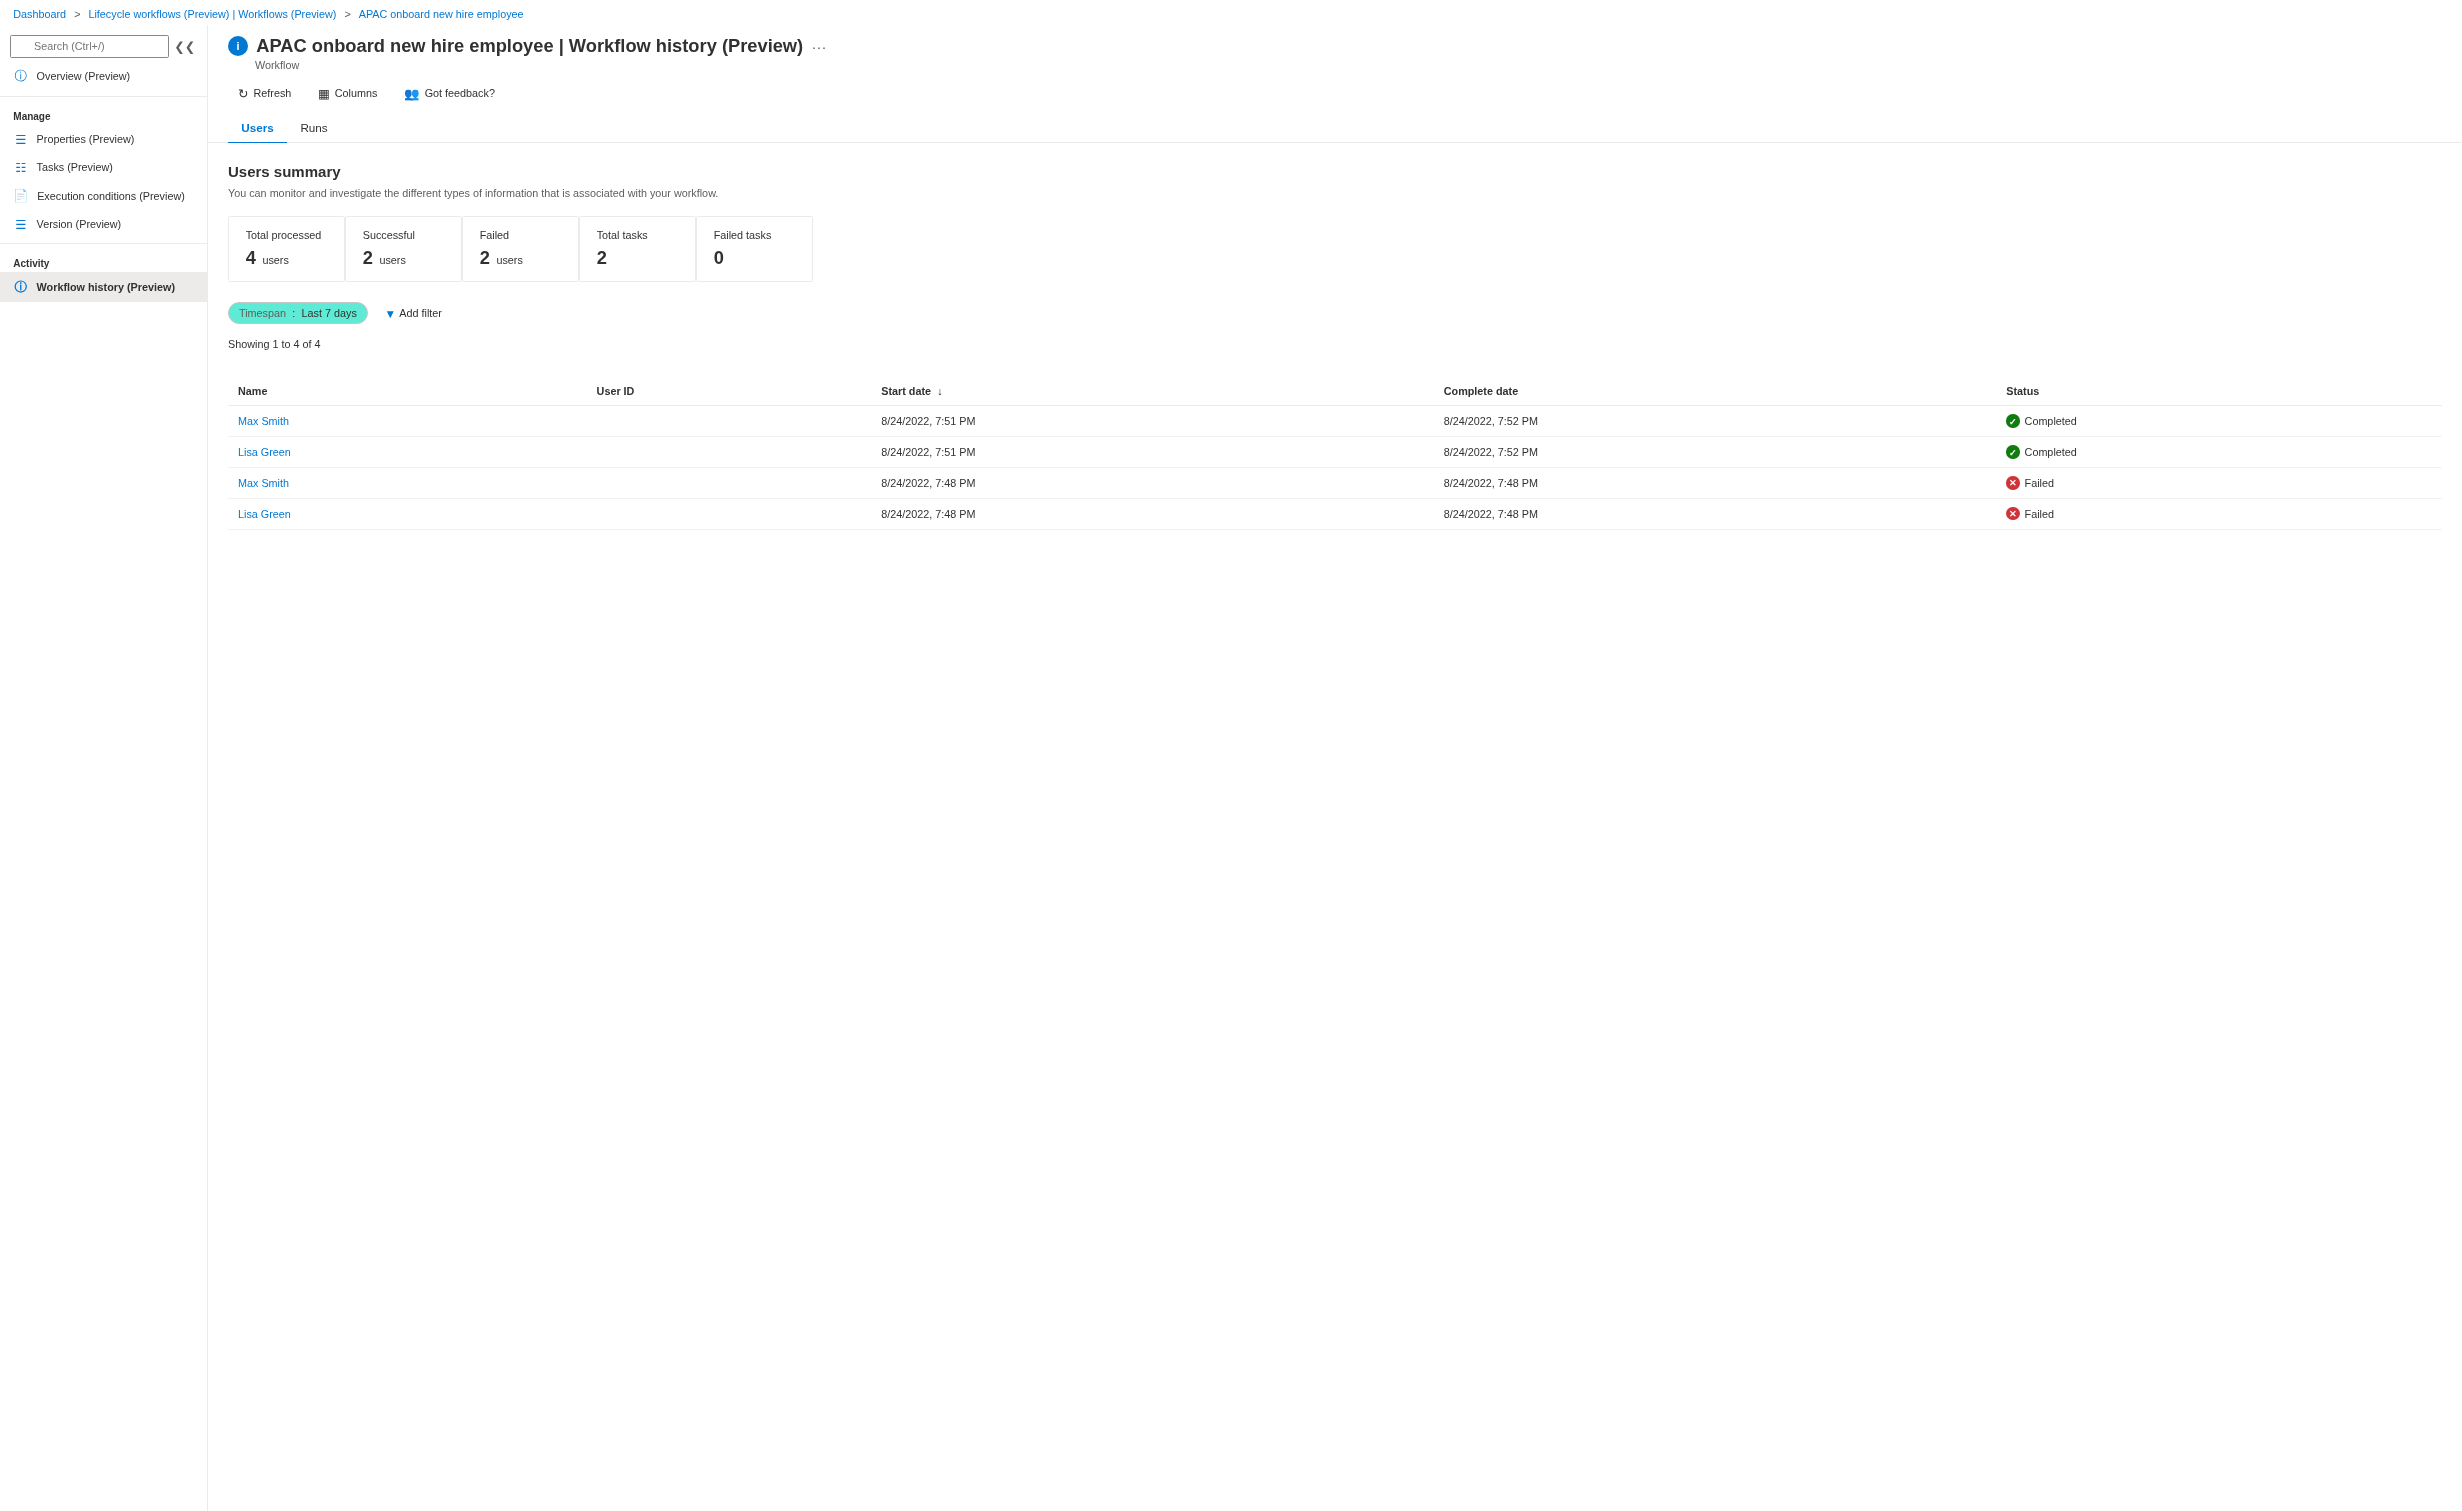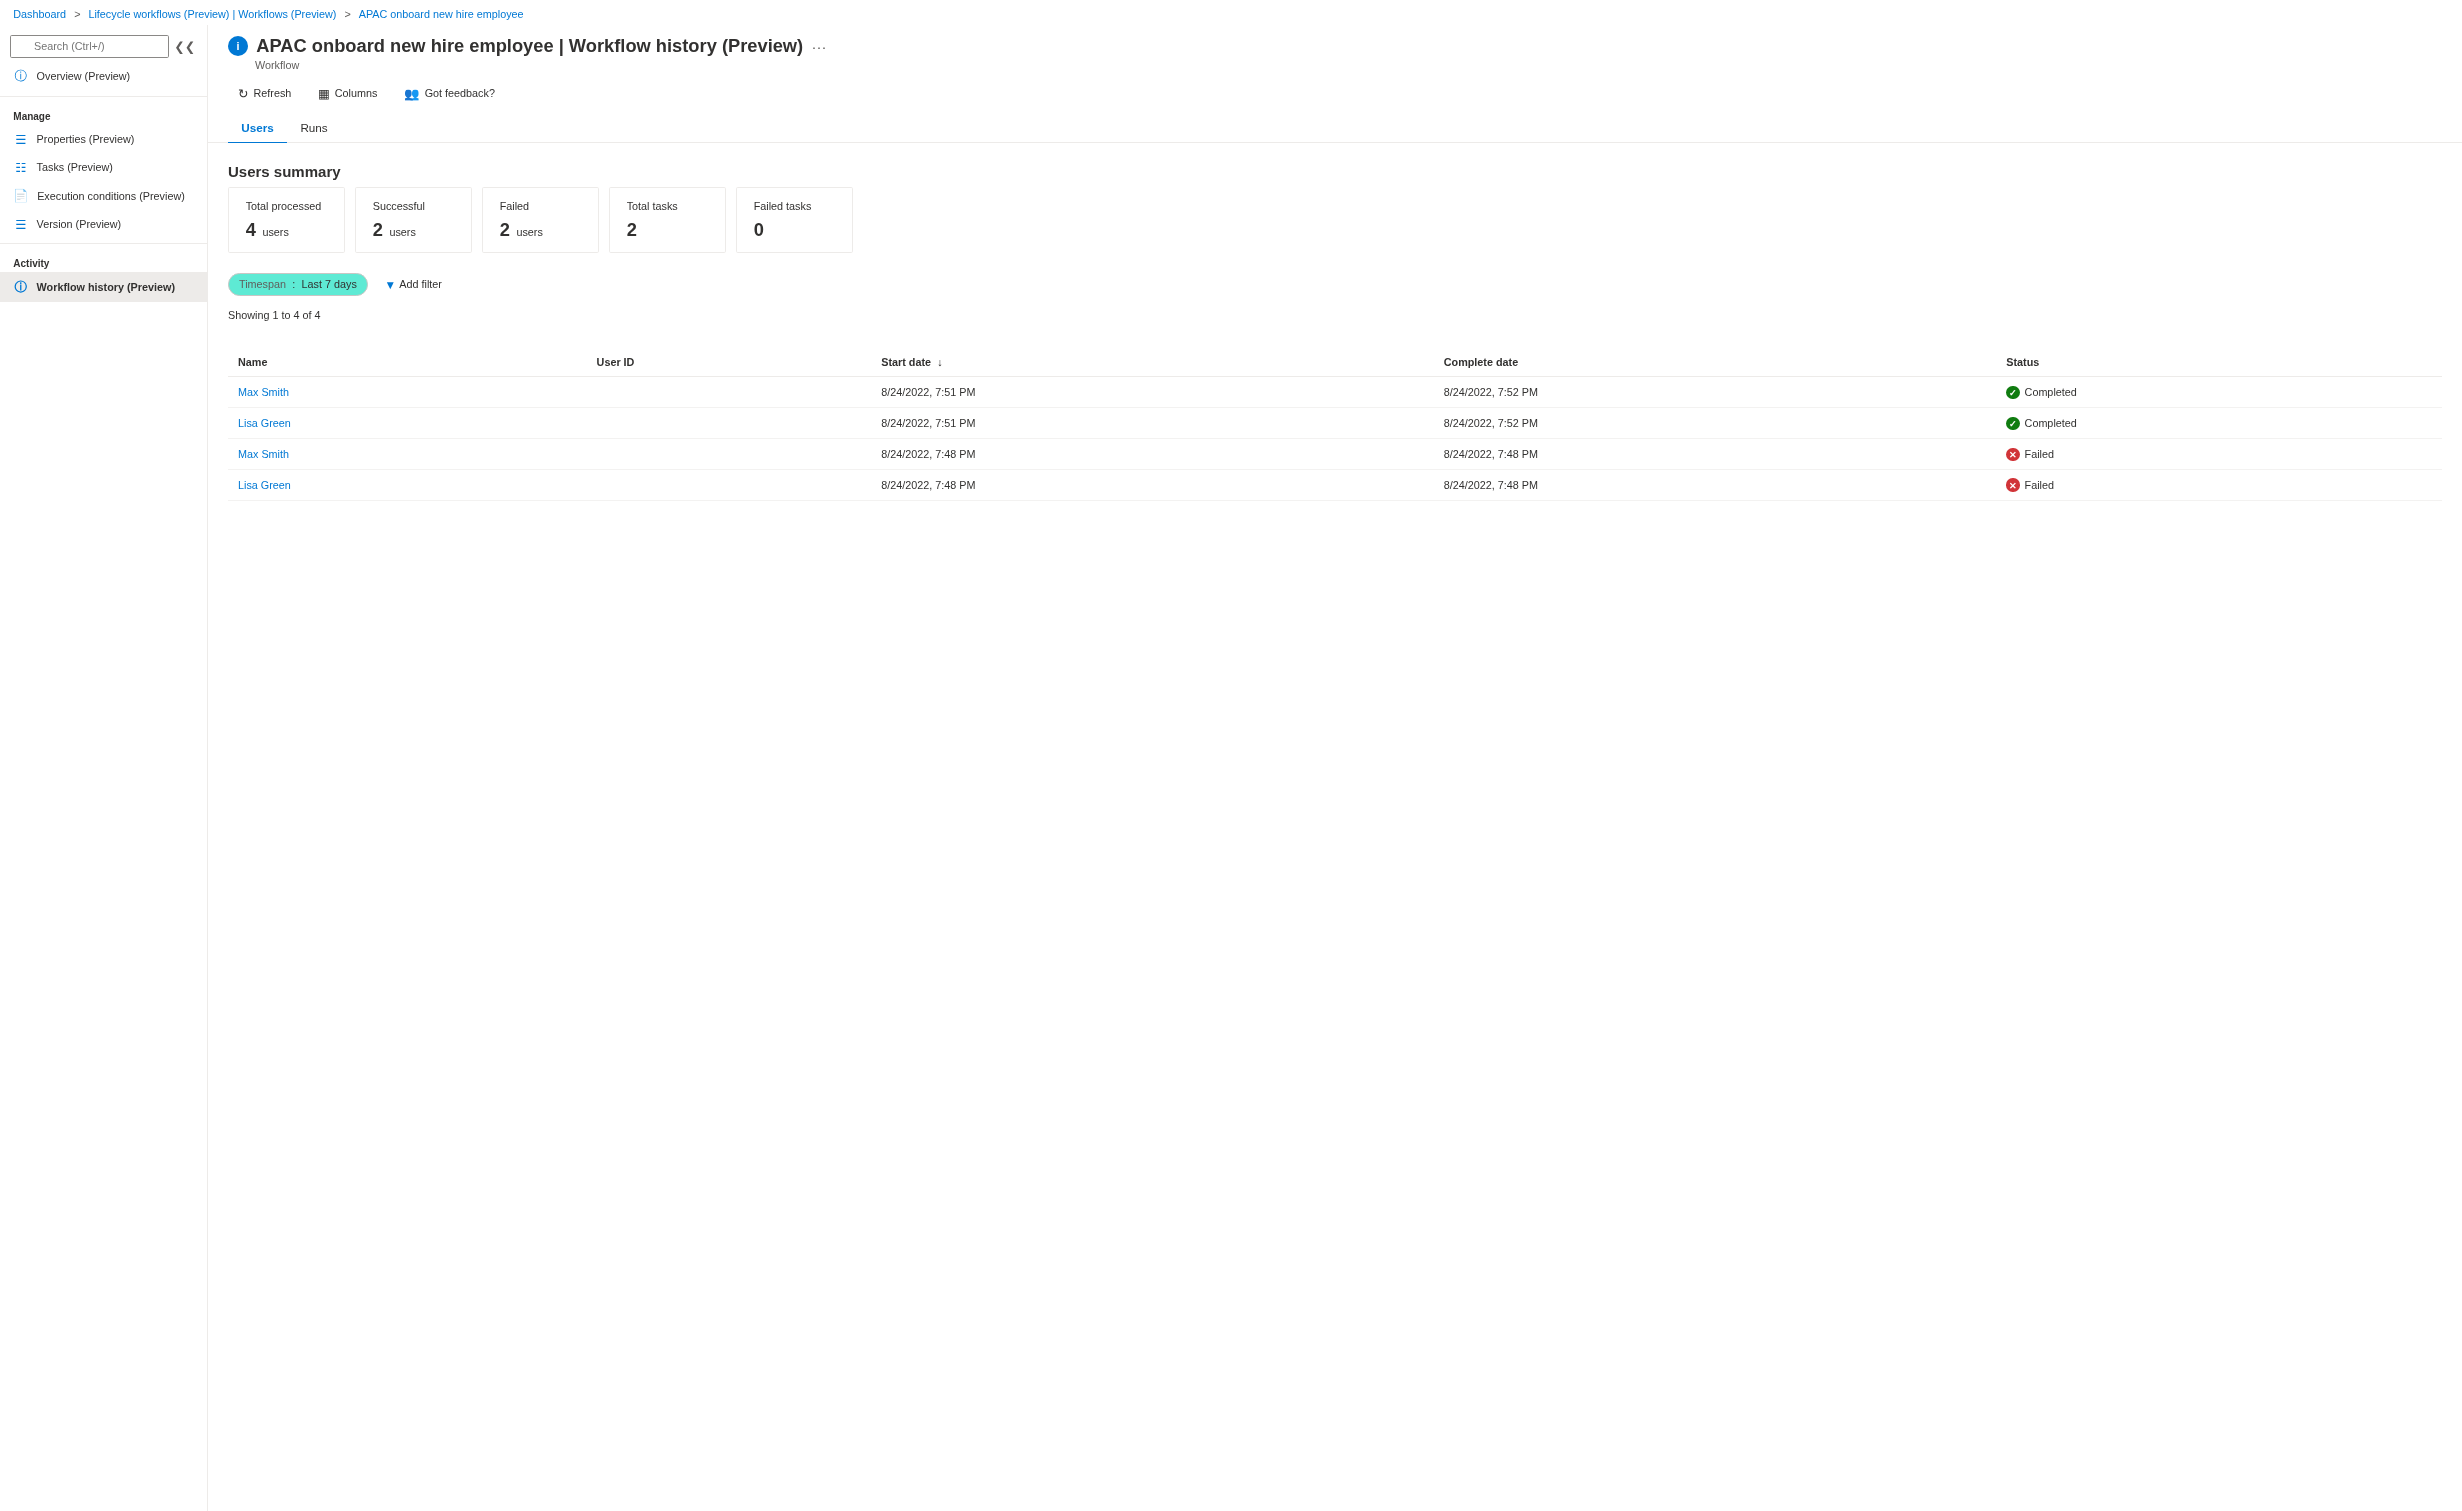--- a/index.html
+++ b/index.html
@@ -48,21 +48,21 @@
     .tab { padding: 8.3px 13.3px; font-size: 11.7px; cursor: pointer; color: #323130; border-bottom: 1.7px solid transparent; margin-bottom: -0.8px; }
     .tab.active { color: #0078d4; border-bottom: 1.7px solid #0078d4; font-weight: 600; }
 
     
     .main-content { padding: 20px 20px; }
 
     .section-title { font-size: 15px; font-weight: 600; margin-bottom: 6.7px; }
     .section-desc { font-size: 10.8px; color: #605e5c; margin-bottom: 16.7px; }
 
     
-    .summary-cards { display: flex; gap: 10px; margin-bottom: 20px; flex-wrap: wrap; }
+    .summary-cards { display: flex; margin-bottom: 20px; flex-wrap: wrap; }
     .summary-card { border: 0.8px solid #edebe9; border-radius: 1.7px; padding: 11.7px 16.7px; min-width: 117px; }
     .summary-card .card-label { font-size: 10.8px; color: #323130; margin-bottom: 6.7px; }
     .summary-card .card-value { font-size: 18.3px; font-weight: 600; color: #323130; display: inline; }
     .summary-card .card-unit { font-size: 10.8px; color: #323130; margin-left: 3.3px; }
 
     
     .filters-row { display: flex; align-items: center; gap: 8.3px; margin-bottom: 13.3px; }
     .filter-chip { display: flex; align-items: center; gap: 3.3px; padding: 4.2px 10px; background: #5eead4; border: 0.8px solid #c8c6c4; border-radius: 11.7px; font-size: 10.8px; cursor: pointer; }
     .filter-chip .chip-label { color: #605e5c; }
     .filter-chip .chip-value { color: #323130; font-weight: 500; }
@@ -171,20 +171,21 @@
       </button>
     </div>
 
     <div class="tabs">
       <div class="tab active">Users</div>
       <div class="tab">Runs</div>
     </div>
 
     <div class="main-content">
       <div class="section-title">Users summary</div>
+      <div class="section-desc">You can monitor and investigate the different types of information that is associated with your workflow.</div>
 
       <div class="summary-cards">
         <div class="summary-card">
           <div class="card-label">Total processed</div>
           <span class="card-value">4</span>
           <span class="card-unit">users</span>
         </div>
         <div class="summary-card">
           <div class="card-label">Successful</div>
           <span class="card-value">2</span>

